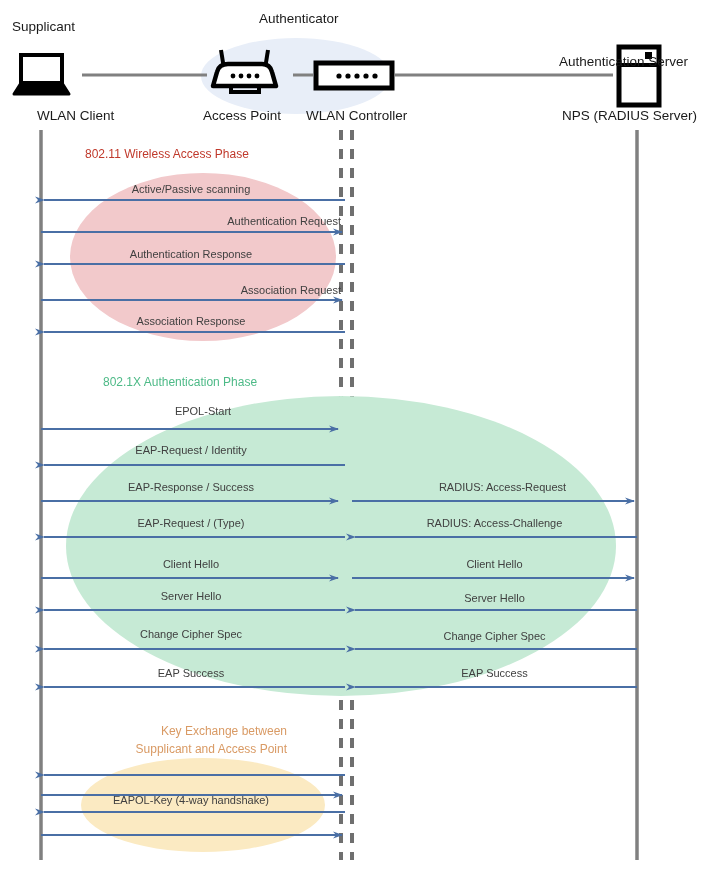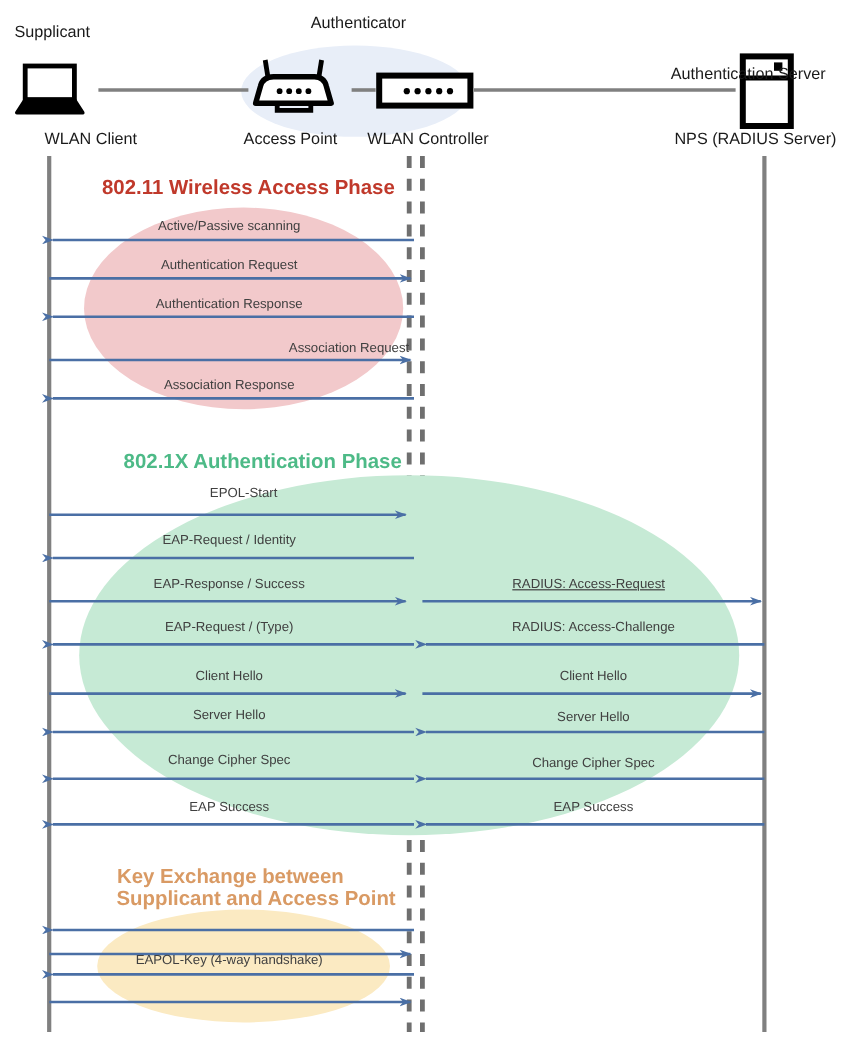--- a/index.html
+++ b/index.html
@@ -12,21 +12,21 @@
   #stage{position:relative;width:713px;height:875px;}
   svg#diagram{position:absolute;left:0;top:0;width:713px;height:875px;display:block;}
 
   .role-title{
     position:absolute;font-size:13.5px;color:#1a1a1a;white-space:nowrap;
   }
   .node-label{
     position:absolute;font-size:13.5px;color:#1a1a1a;white-space:nowrap;
   }
   .phase-title{
-    position:absolute;font-size:17px;font-weight:700;white-space:nowrap;text-align:center;
+    position:absolute;font-size:12px;font-weight:400;white-space:nowrap;text-align:right;
   }
   .phase-title.two-line{line-height:18px;}
   .msg-label{
     position:absolute;font-size:11px;color:#404040;white-space:nowrap;
     text-align:center;
   }
 </style>
 </head>
 <body>
 
@@ -140,35 +140,35 @@
   <div class="phase-title" style="left:85px;top:147px;color:#C0392B;">802.11 Wireless Access Phase</div>
 
   <div class="phase-title" style="left:103px;top:375px;color:#4DBA87;">802.1X Authentication Phase</div>
 
   <div class="phase-title two-line" style="left:97px;top:722px;color:#D99A64;width:190px;">
     <div>Key Exchange between</div>
     <div>Supplicant and Access Point</div>
   </div>
 
   <div class="msg-label" style="left:41px;top:183px;width:300px;">Active/Passive scanning</div>
-  <div class="msg-label" style="left:41px;top:215px;width:300px;">Authentication Request</div>
+  <div class="msg-label" style="left:41px;top:215px;width:300px;text-align:right;">Authentication Request</div>
   <div class="msg-label" style="left:41px;top:248px;width:300px;">Authentication Response</div>
   <div class="msg-label" style="left:41px;top:284px;width:300px;text-align:right;">Association Request</div>
   <div class="msg-label" style="left:41px;top:315px;width:300px;">Association Response</div>
 
   <div class="msg-label" style="left:53px;top:405px;width:300px;">EPOL-Start</div>
   <div class="msg-label" style="left:41px;top:444px;width:300px;">EAP-Request / Identity</div>
   <div class="msg-label" style="left:41px;top:481px;width:300px;">EAP-Response / Success</div>
   <div class="msg-label" style="left:41px;top:517px;width:300px;">EAP-Request / (Type)</div>
   <div class="msg-label" style="left:41px;top:558px;width:300px;">Client Hello</div>
   <div class="msg-label" style="left:41px;top:590px;width:300px;">Server Hello</div>
   <div class="msg-label" style="left:41px;top:628px;width:300px;">Change Cipher Spec</div>
   <div class="msg-label" style="left:41px;top:667px;width:300px;">EAP Success</div>
 
-  <div class="msg-label" style="left:348px;top:481px;width:285px;text-decoration:underline;">RADIUS: Access-Request</div>
+  <div class="msg-label" style="left:360px;top:481px;width:285px;">RADIUS: Access-Request</div>
   <div class="msg-label" style="left:352px;top:517px;width:285px;">RADIUS: Access-Challenge</div>
   <div class="msg-label" style="left:352px;top:558px;width:285px;">Client Hello</div>
   <div class="msg-label" style="left:352px;top:592px;width:285px;">Server Hello</div>
   <div class="msg-label" style="left:352px;top:630px;width:285px;">Change Cipher Spec</div>
   <div class="msg-label" style="left:352px;top:667px;width:285px;">EAP Success</div>
 
   <div class="msg-label" style="left:41px;top:794px;width:300px;">EAPOL-Key (4-way handshake)</div>
 
 </div>
 

